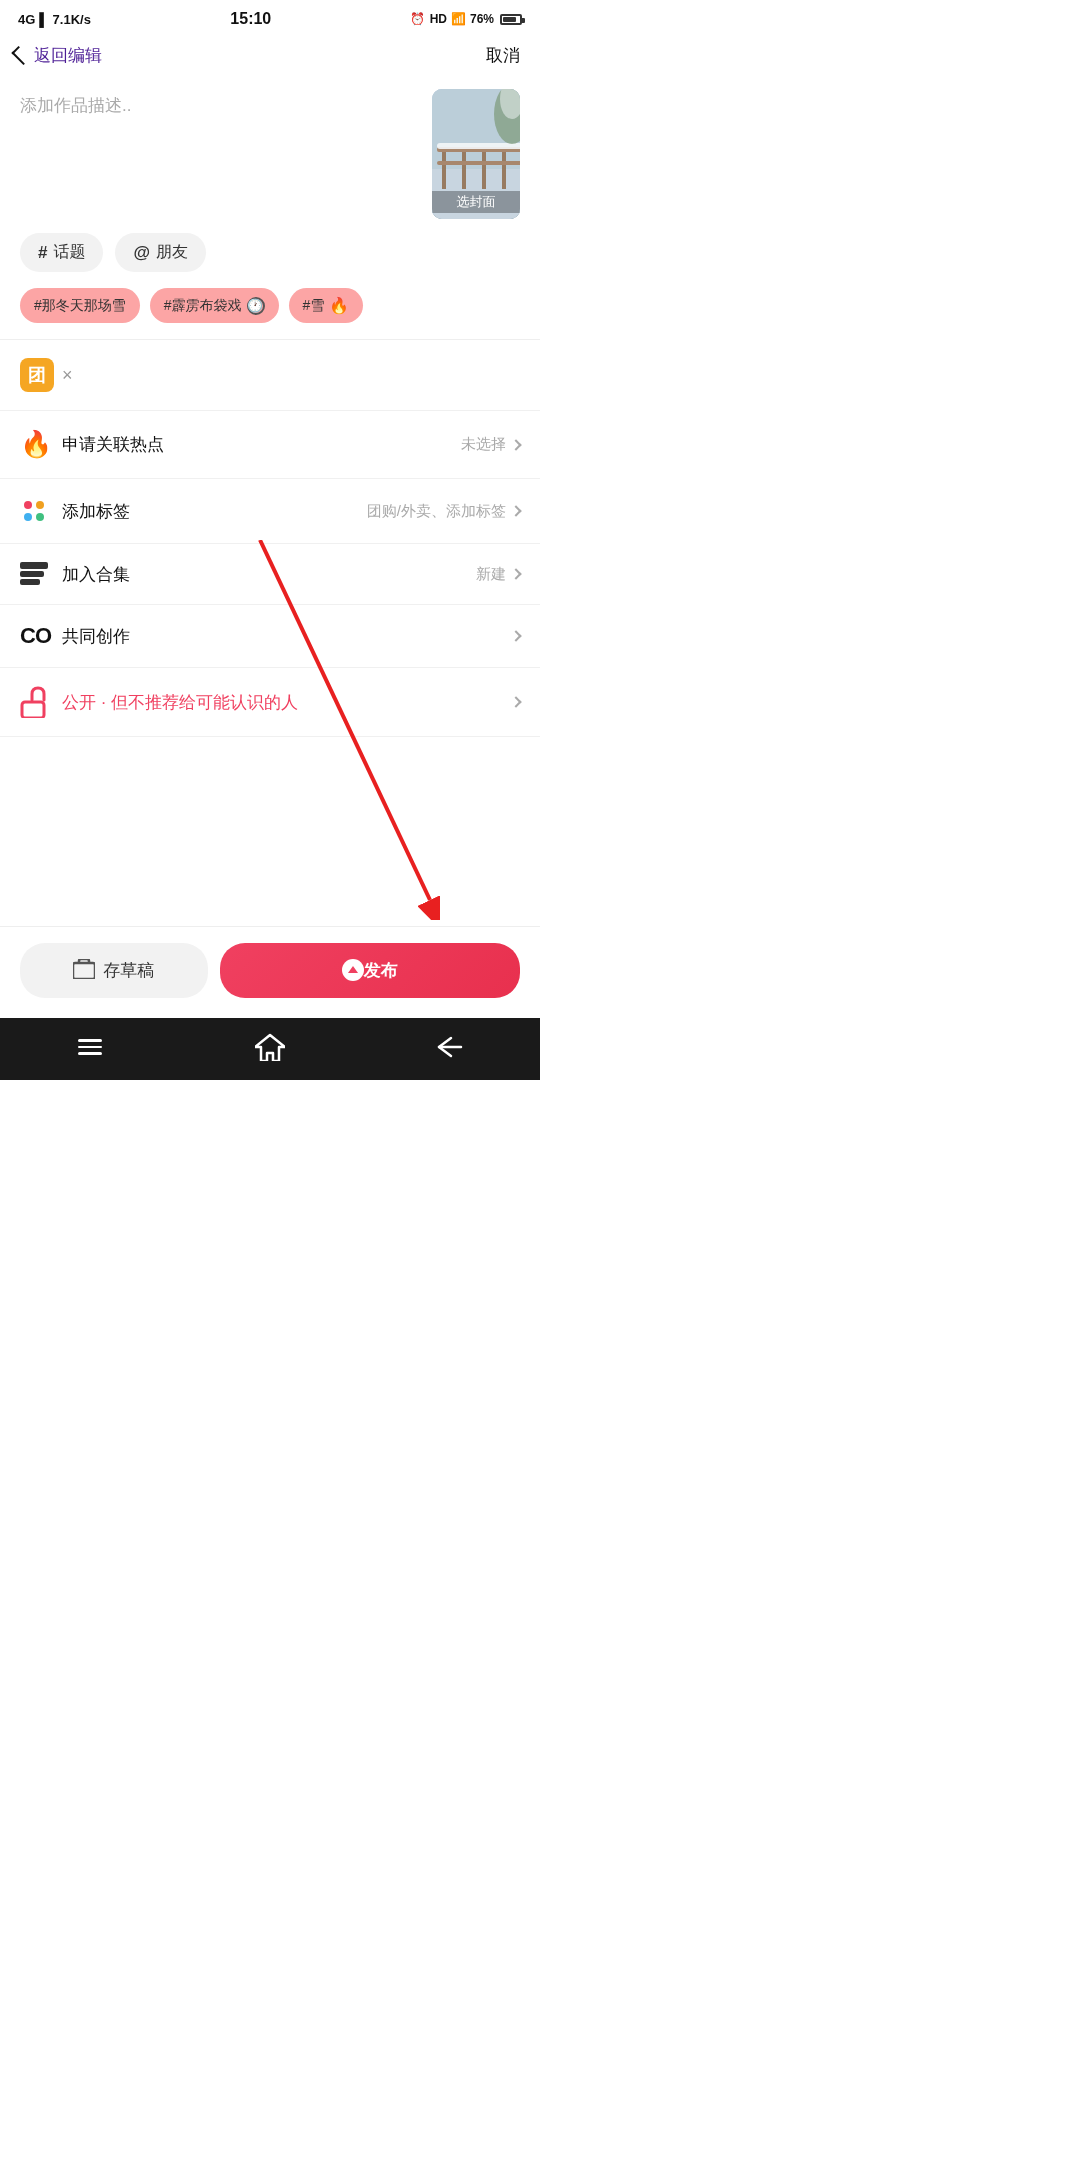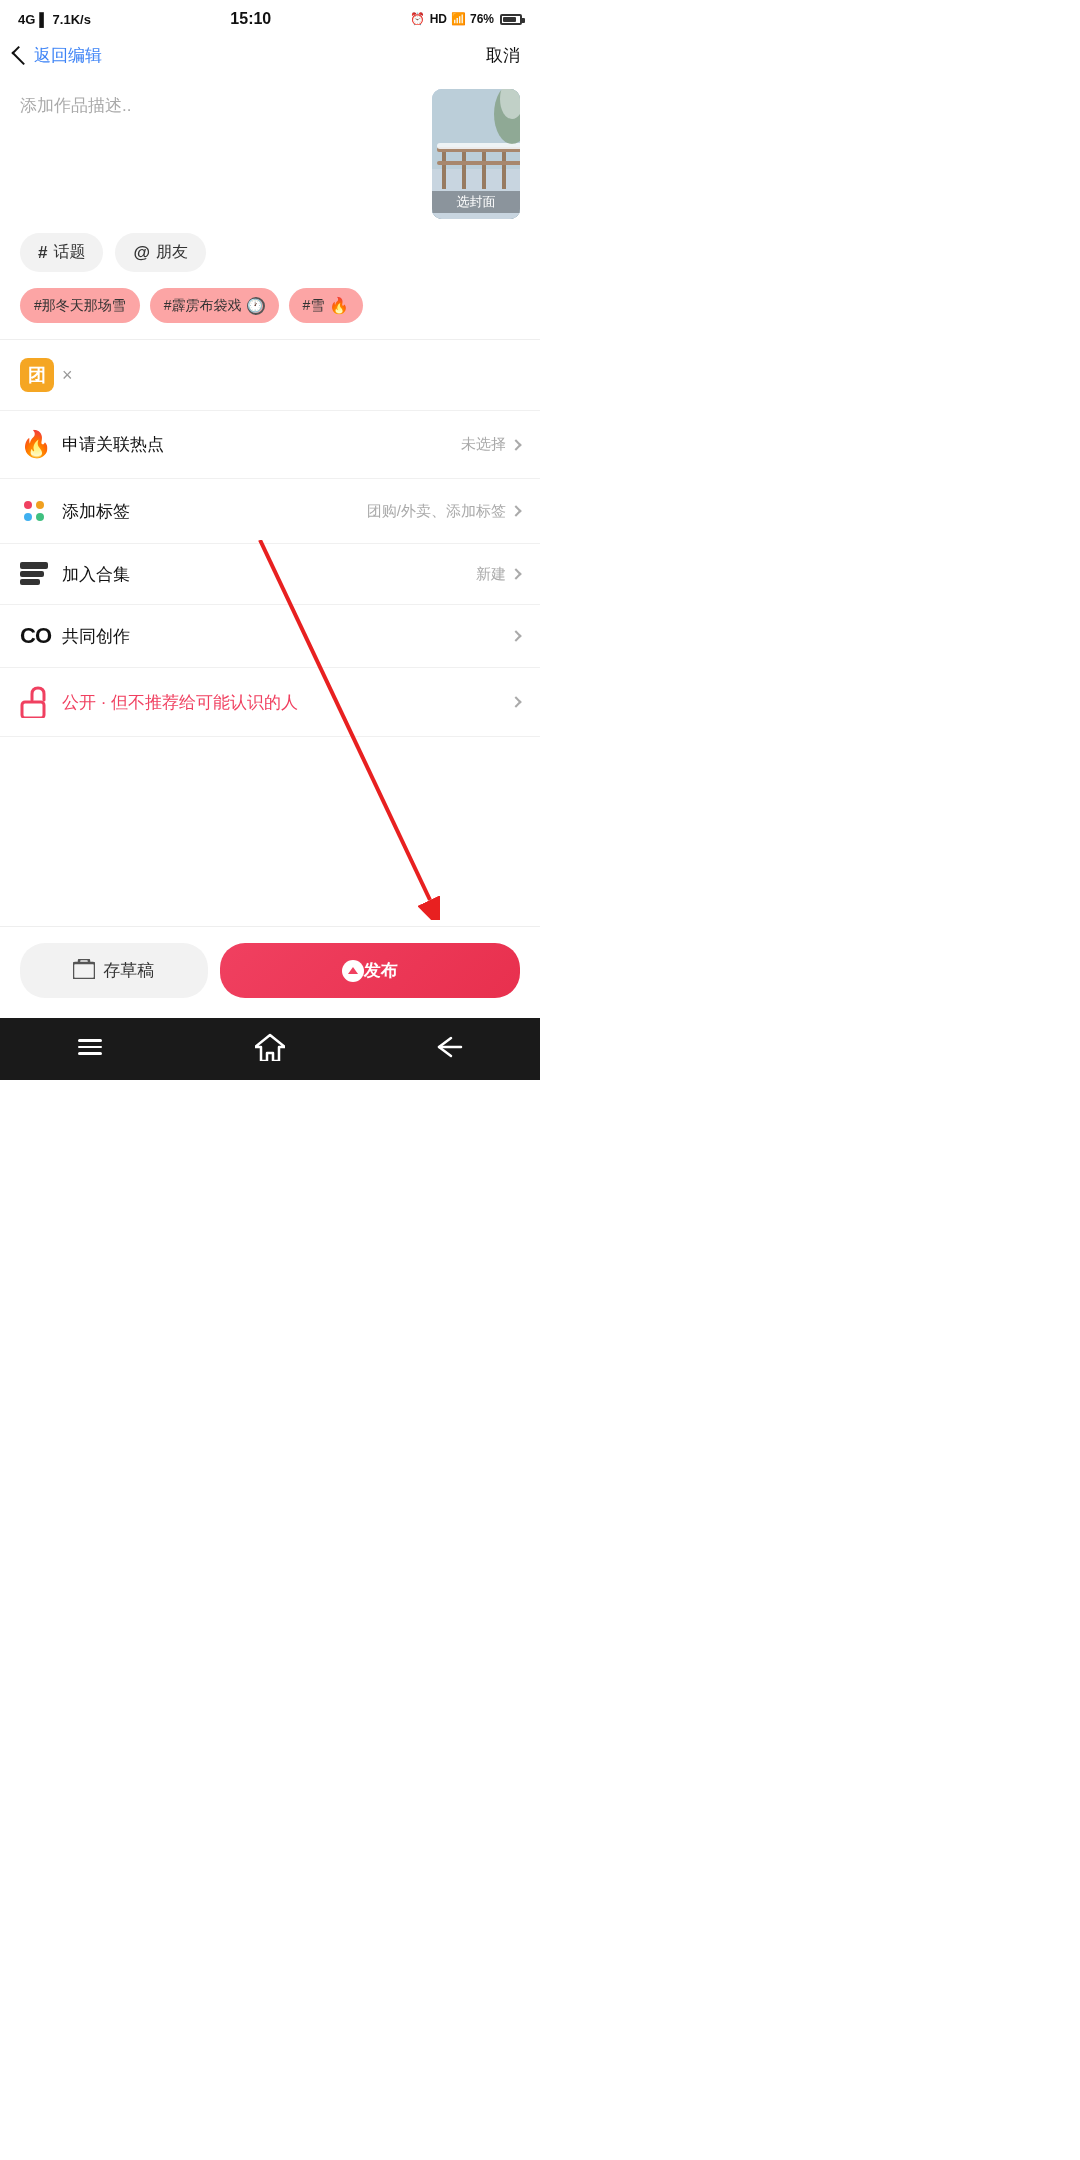--- a/index.html
+++ b/index.html
@@ -57,21 +57,21 @@
       justify-content: space-between;
       align-items: center;
       padding: 10px 20px 14px 16px;
       background: #fff;
     }
     .nav-back {
       display: flex;
       align-items: center;
       gap: 6px;
       font-size: 17px;
-      color: #3b82f6;
+      color: #4c1d95;
       cursor: pointer;
     }
     .nav-cancel {
       font-size: 17px;
       color: #111;
       cursor: pointer;
     }
     .chevron-left {
       width: 10px; height: 17px;
       border-left: 2.5px solid #111;
@@ -290,21 +290,21 @@
     .publish-btn {
       flex: 1.6;
       background: linear-gradient(135deg, #f04060, #e8304e);
       border: none;
       border-radius: 25px;
       padding: 16px 0;
       font-size: 17px;
       color: #fff;
       font-weight: 600;
       display: flex;
-      align-items: center;
+      align-items: flex-start;
       justify-content: center;
       gap: 0;
       cursor: pointer;
     }
     .upload-circle {
       width: 22px; height: 22px;
       border-radius: 50%;
       background: #fff;
       display: flex;
       align-items: center;

